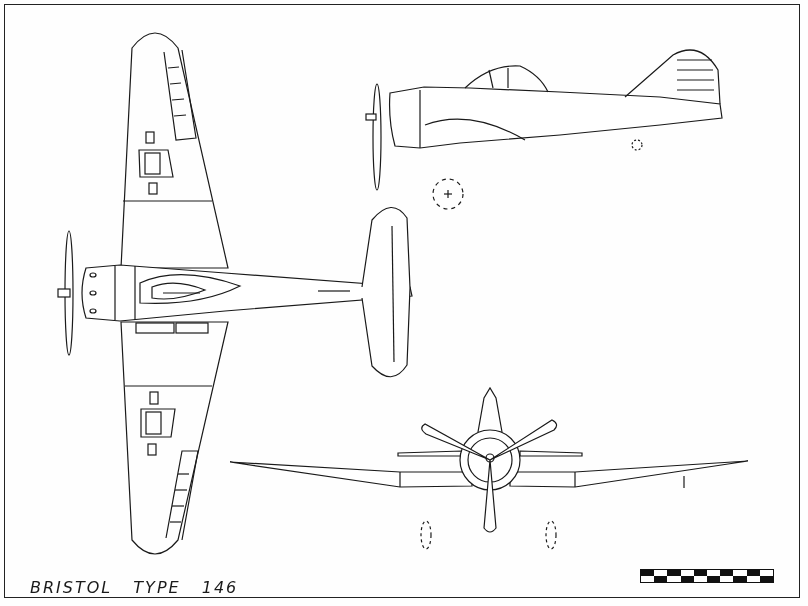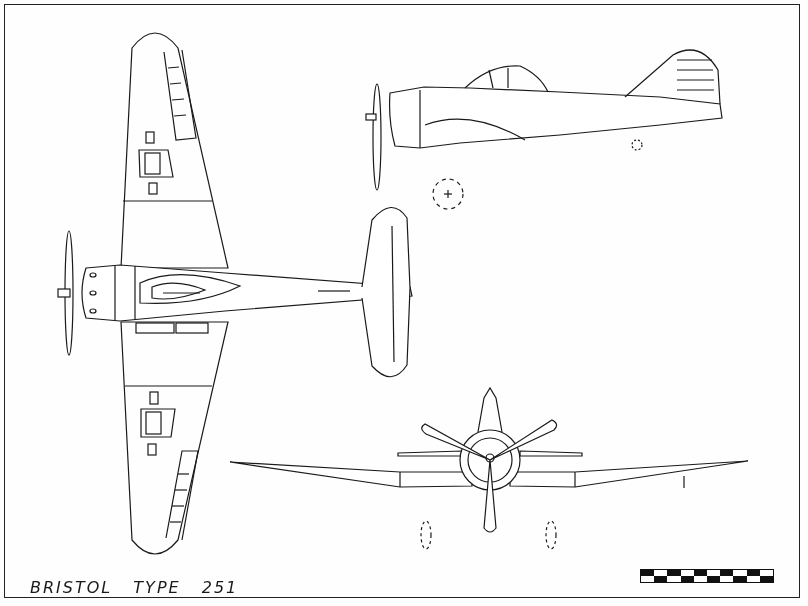--- a/index.html
+++ b/index.html
@@ -99,21 +99,21 @@
       <path d="M490,460 L425,424 Q418,428 426,434 Z" fill="#fff"></path>
       <path d="M490,460 L552,420 Q560,424 554,430 Z" fill="#fff"></path>
       <path d="M490,460 L484,528 Q490,536 496,528 Z" fill="#fff"></path>
       <circle cx="490" cy="458" r="4"></circle>
       <ellipse cx="426" cy="535" rx="5" ry="14" stroke-dasharray="3,3"></ellipse>
       <ellipse cx="551" cy="535" rx="5" ry="14" stroke-dasharray="3,3"></ellipse>
       <line x1="684" y1="476" x2="684" y2="488"></line>
     </g>
   </svg>
 
-  <div id="title">BRISTOL   TYPE   251</div>
+  <div id="title">BRISTOL   TYPE   146</div>
 
   <div id="scale">
     <div class="srow">
         <div class="sc b"></div>
         <div class="sc w"></div>
         <div class="sc b"></div>
         <div class="sc w"></div>
         <div class="sc b"></div>
         <div class="sc w"></div>
         <div class="sc b"></div>

